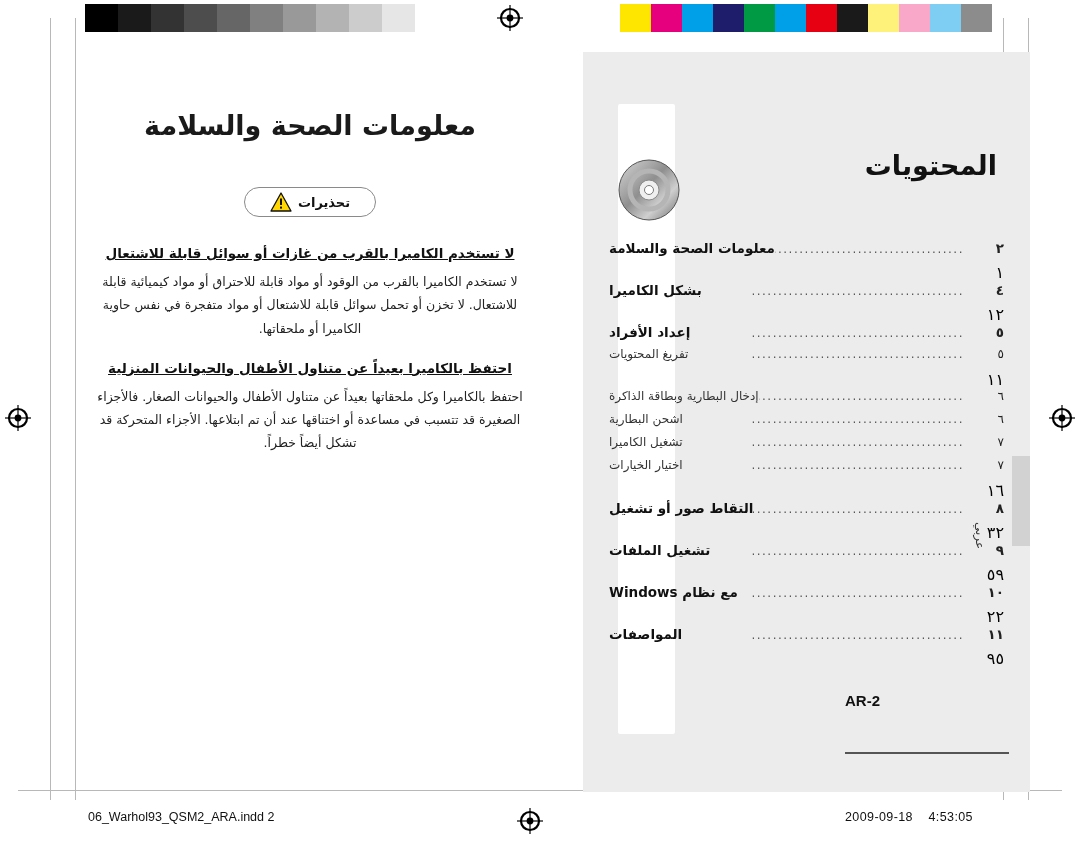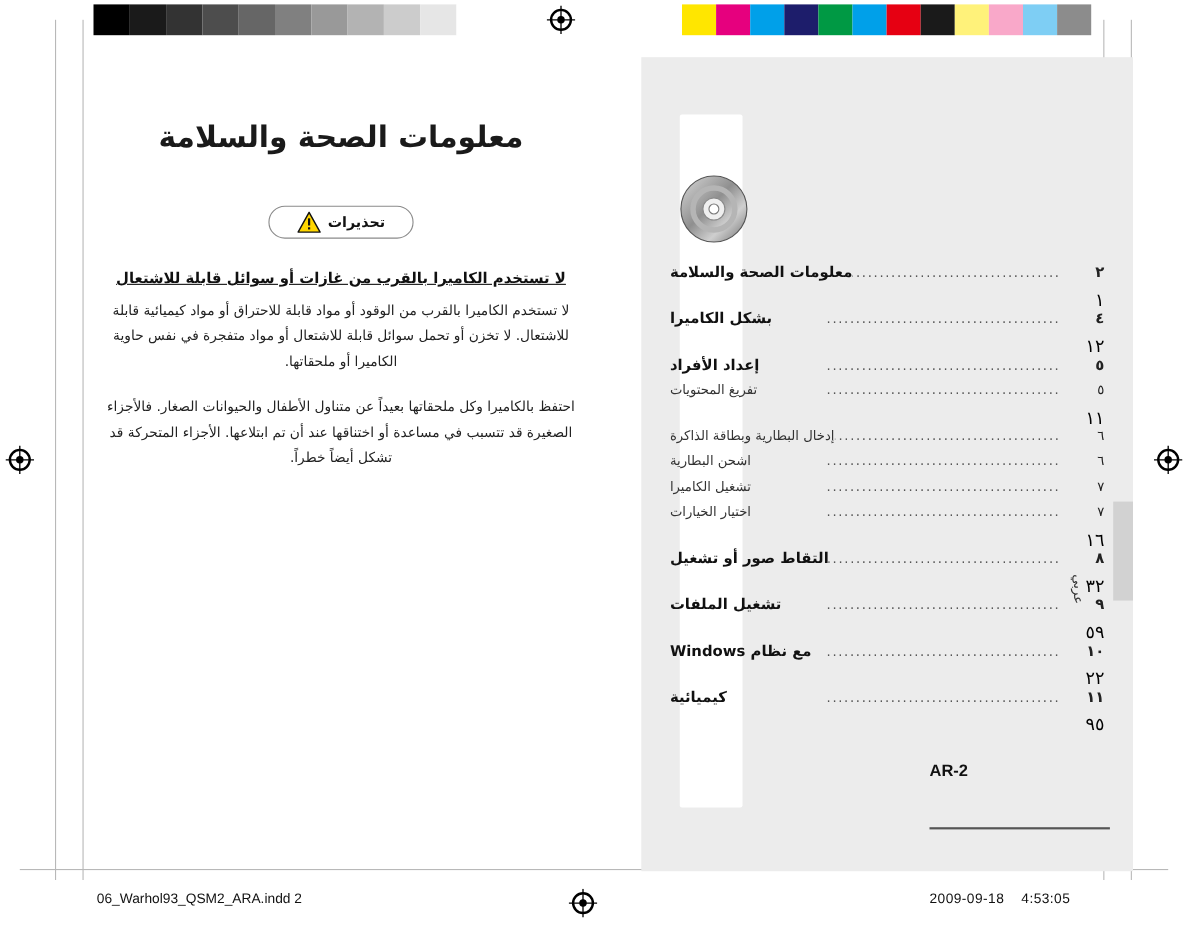--- a/index.html
+++ b/index.html
@@ -352,20 +352,21 @@
         </svg>
       </span>
     </div>
 
     <div id="safety-sections">
         <div class="sec">
           <h3>لا تستخدم الكاميرا بالقرب من غازات أو سوائل قابلة للاشتعال</h3>
           <p>لا تستخدم الكاميرا بالقرب من الوقود أو مواد قابلة للاحتراق أو مواد كيميائية قابلة للاشتعال. لا تخزن أو تحمل سوائل قابلة للاشتعال أو مواد متفجرة في نفس حاوية الكاميرا أو ملحقاتها.</p>
         </div>
         <div class="sec">
+          <h3>احتفظ بالكاميرا بعيداً عن متناول الأطفال والحيوانات المنزلية</h3>
           <p>احتفظ بالكاميرا وكل ملحقاتها بعيداً عن متناول الأطفال والحيوانات الصغار. فالأجزاء الصغيرة قد تتسبب في مساعدة أو اختناقها عند أن تم ابتلاعها. الأجزاء المتحركة قد تشكل أيضاً خطراً.</p>
         </div>
       </div>
   </div>
 
   <div class="right-page">
     <div class="right-inner">
       <div class="num-col"></div>
 
       <div class="cd-icon">
@@ -378,20 +379,21 @@
               <stop offset="100%" stop-color="#6e6e6e"></stop>
             </linearGradient>
           </defs>
           <circle cx="31" cy="31" r="30" fill="url(#cdg)" stroke="#555" stroke-width="1"></circle>
           <circle cx="31" cy="31" r="19" fill="none" stroke="#b5b5b5" stroke-width="5"></circle>
           <circle cx="31" cy="31" r="10" fill="#efefef" stroke="#8a8a8a" stroke-width="1"></circle>
           <circle cx="31" cy="31" r="4.5" fill="#ffffff" stroke="#7a7a7a" stroke-width="1"></circle>
         </svg>
       </div>
 
+      <div class="toc-title">المحتويات</div>
 
       <div class="toc-list" id="toc-list">
           <div class="row-wrap"><div class="toc-row bold">
               <span class="num-main">٢</span>
               <span class="leader">........................................</span>
               <span class="label">معلومات الصحة والسلامة</span>
             </div><span class="side-num">١</span></div>
           <div class="row-wrap"><div class="toc-row bold">
               <span class="num-main">٤</span>
               <span class="leader">........................................</span>
@@ -446,21 +448,21 @@
               <span class="label">تشغيل الملفات</span>
             </div><span class="side-num">٥٩</span></div>
           <div class="row-wrap"><div class="toc-row bold">
               <span class="num-main">١٠</span>
               <span class="leader">........................................</span>
               <span class="label">مع نظام Windows</span>
             </div><span class="side-num">٢٢</span></div>
           <div class="row-wrap"><div class="toc-row bold">
               <span class="num-main">١١</span>
               <span class="leader">........................................</span>
-              <span class="label">كيميائية</span>
+              <span class="label">المواصفات</span>
             </div><span class="side-num">٩٥</span></div>
         </div>
 
       <div class="tab-mark"></div>
       <div class="side-arabic">عربي</div>
 
       <div class="ar-page">AR-2</div>
       <div class="ar-rule"></div>
     </div>
   </div>

